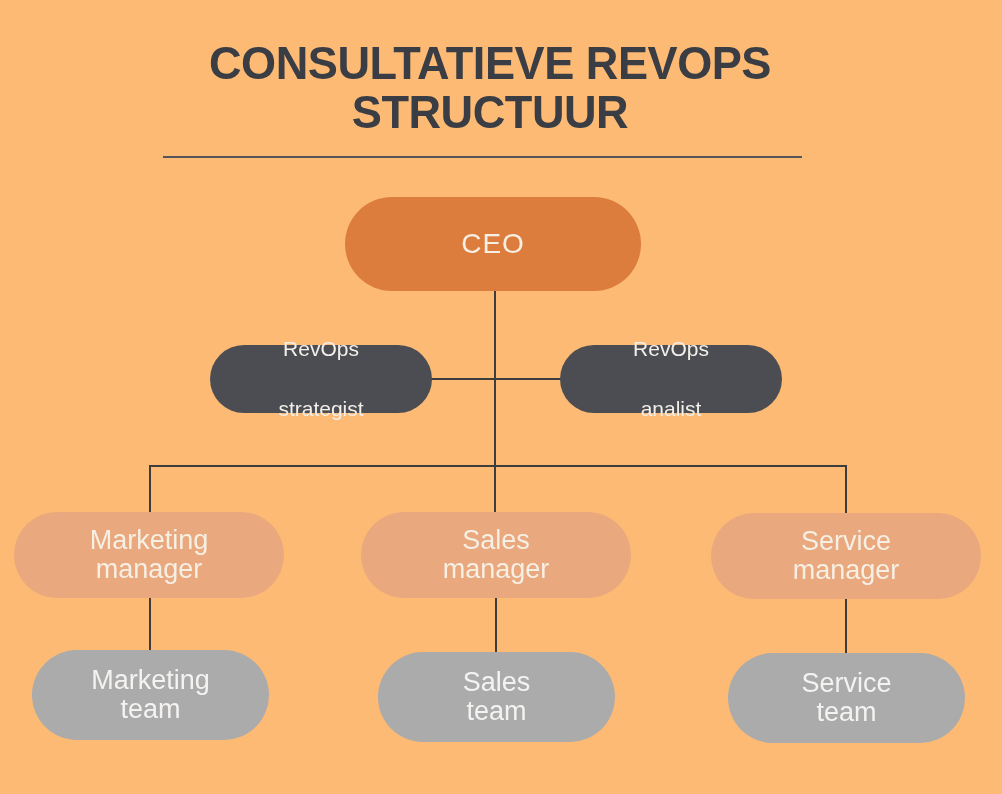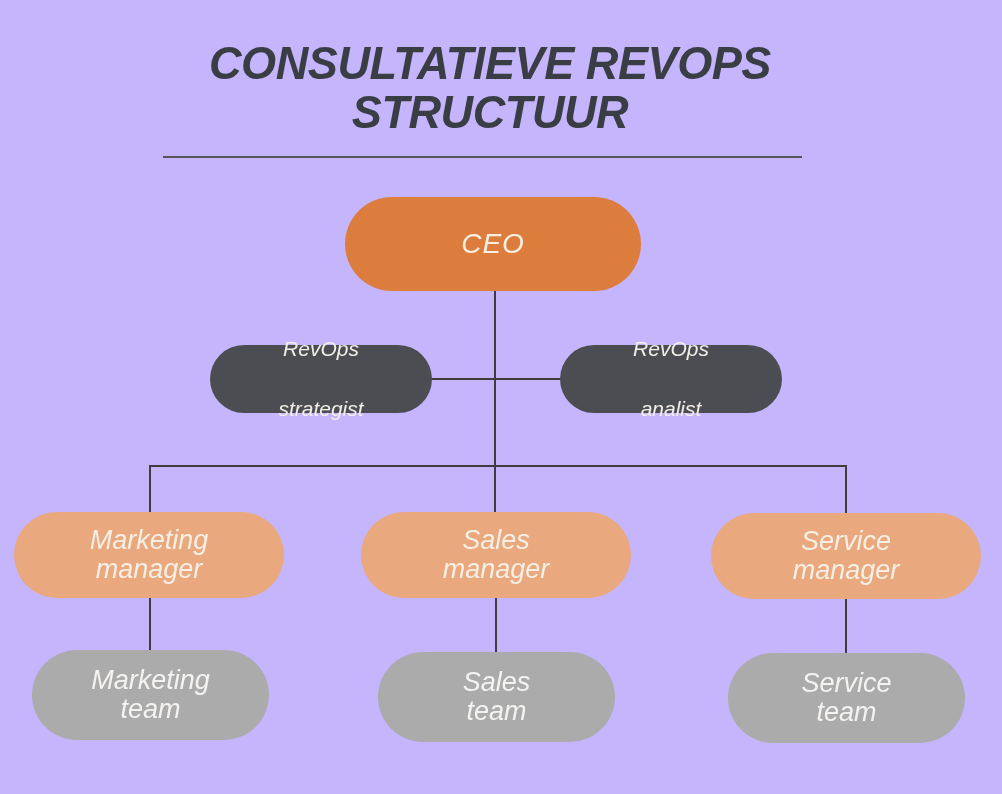--- a/index.html
+++ b/index.html
@@ -5,23 +5,22 @@
   html, body {
     margin: 0;
     padding: 0;
     background: #ffffff;
     font-family: "Liberation Sans", sans-serif;
   }
   .canvas {
     position: relative;
     width: 1002px;
     height: 794px;
-    background: #c4b5fd;
+    background: #fdba74;
     overflow: hidden;
-    font-style: italic;
   }
 
   
   .chart-title {
     position: absolute;
     left: 0;
     top: 38px;
     width: 980px;
     text-align: center;
     color: #3a3d44;

